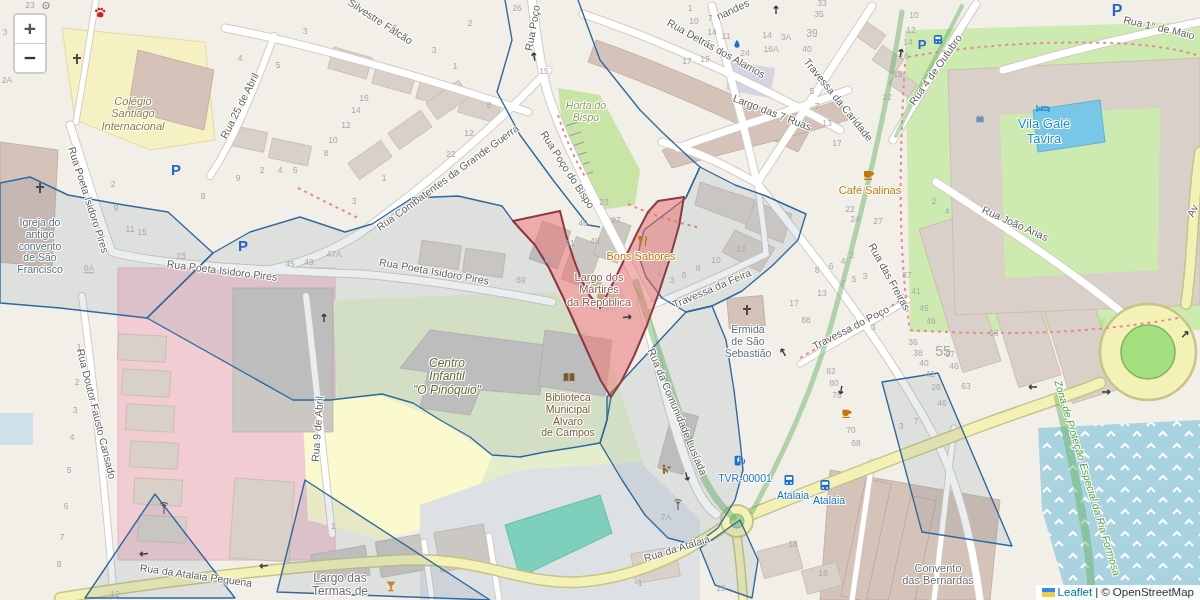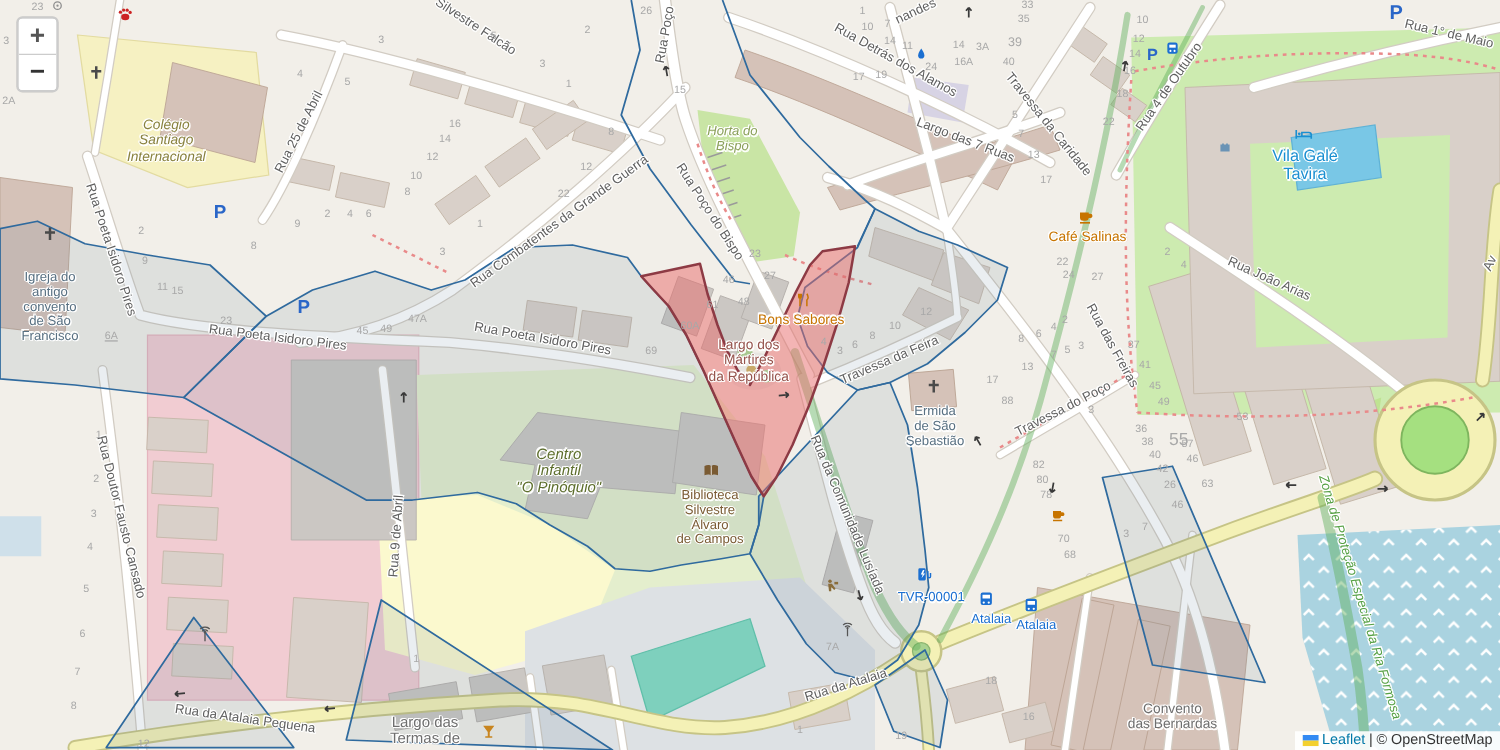--- a/index.html
+++ b/index.html
@@ -296,21 +296,21 @@
 Bispo</span>
       <span class="ml" style="left: 870px; top: 190px; transform: translate(-50%, -50%) rotate(0deg); color: rgb(199, 116, 0); font-size: 11px;">Café Salinas</span>
       <span class="ml" style="left: 641px; top: 256px; transform: translate(-50%, -50%) rotate(0deg); color: rgb(199, 116, 0); font-size: 11px;">Bons Sabores</span>
       <span class="ml" style="left: 599px; top: 289px; transform: translate(-50%, -50%) rotate(0deg); color: rgb(150, 84, 77); font-size: 11px;">Largo dos
 Mártires
 da República</span>
       <span class="ml" style="left: 447px; top: 377px; transform: translate(-50%, -50%) rotate(0deg); color: rgb(93, 110, 44); font-size: 12px; font-style: italic;">Centro
 Infantil
 "O Pinóquio"</span>
       <span class="ml" style="left: 568px; top: 415px; transform: translate(-50%, -50%) rotate(0deg); color: rgb(122, 91, 51); font-size: 10.5px;">Biblioteca
-Silvestre
+Municipal
 Álvaro
 de Campos</span>
       <span class="ml" style="left: 748px; top: 342px; transform: translate(-50%, -50%) rotate(0deg); color: rgb(88, 112, 130); font-size: 10.5px;">Ermida
 de São
 Sebastião</span>
       <span class="ml" style="left: 1044px; top: 132px; transform: translate(-50%, -50%) rotate(0deg); color: rgb(26, 143, 209); font-size: 13px;">Vila Galé
 Tavira</span>
       <span class="ml" style="left: 745px; top: 479px; transform: translate(-50%, -50%) rotate(0deg); color: rgb(27, 111, 209); font-size: 10.5px;">TVR-00001</span>
       <span class="ml" style="left: 793px; top: 496px; transform: translate(-50%, -50%) rotate(0deg); color: rgb(27, 111, 209); font-size: 10.5px;">Atalaia</span>
       <span class="ml" style="left: 829px; top: 501px; transform: translate(-50%, -50%) rotate(0deg); color: rgb(27, 111, 209); font-size: 10.5px;">Atalaia</span>

